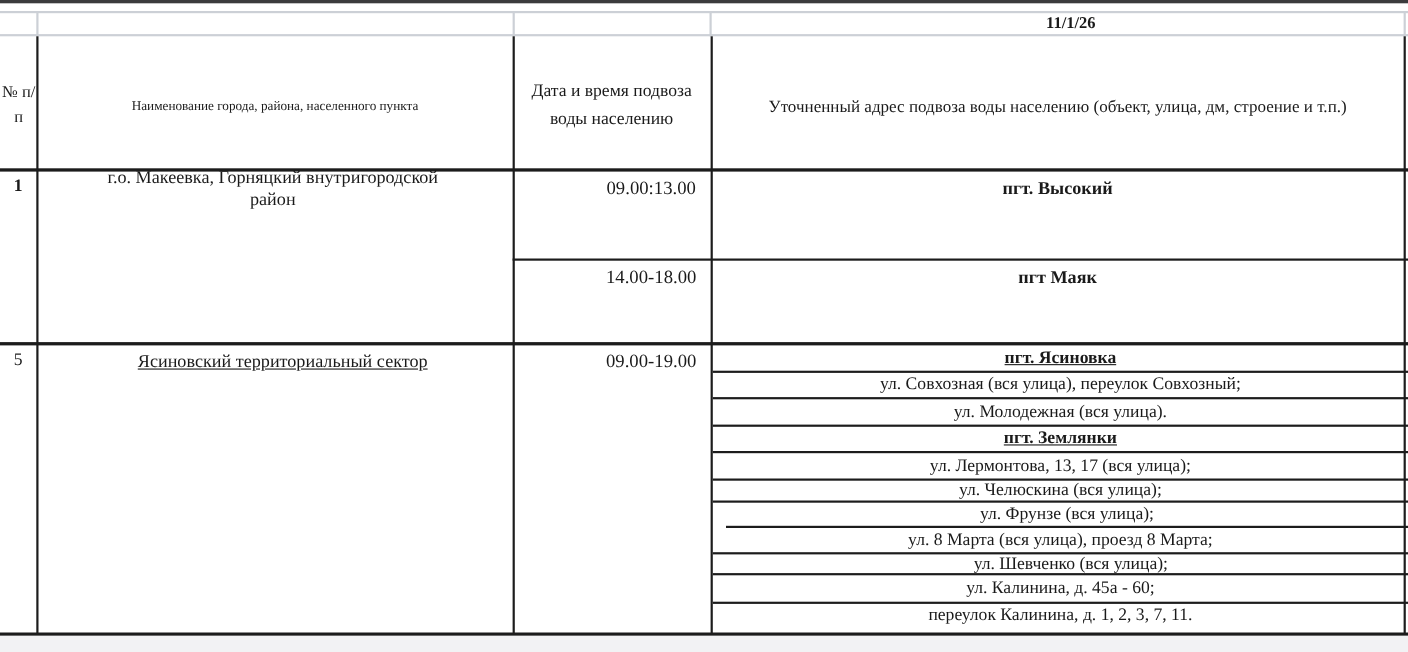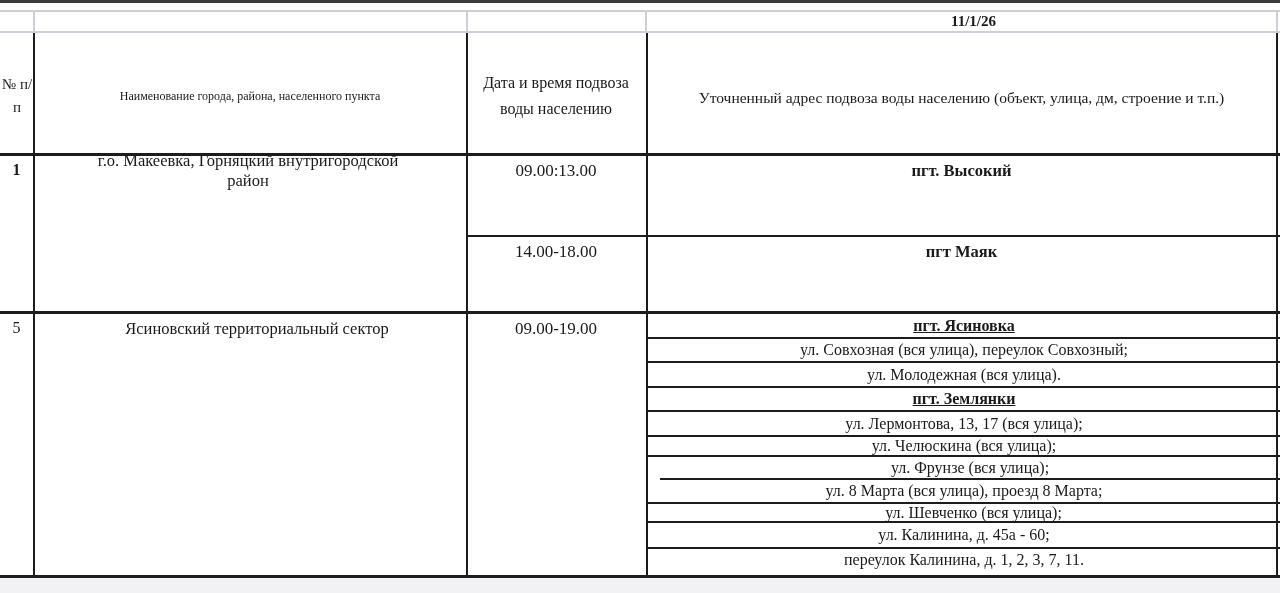--- a/index.html
+++ b/index.html
@@ -18,21 +18,21 @@
   .top-edge{left:0;top:0;width:1280px;height:3px;background:#3b3b3d;}
   
   .date-cell{left:646px;top:11px;width:631px;height:21px;font-weight:bold;font-size:15px;padding-left:24px;}
   
   .h-num{left:-2px;top:66px;width:38px;height:60px;font-size:15px;white-space:pre-line;line-height:1.55;}
   .h-name{left:35px;top:80px;width:430px;height:32px;font-size:12px;}
   .h-dt{left:468px;top:70px;width:176px;height:52px;font-size:16px;line-height:1.6;}
   .h-addr{left:648px;top:86px;width:627px;height:24px;font-size:15.5px;}
   
   .b16{font-size:16.5px;}
-  .t17{font-size:17px;}
+  .t17{font-size:17px;margin-left:36px;}
   .bold{font-weight:bold;}
   .cell-num{width:33px;height:24px;left:0;}
   
   .addr-list{left:648px;top:314px;width:632px;height:261px;display:flex;flex-direction:column;}
   .addr-item{
     box-sizing:border-box;display:flex;align-items:center;justify-content:center;
     font-size:16px;border-bottom:2px solid #1c1c1c;text-align:center;
   }
   .addr-item:last-child{border-bottom:none;}
   .addr-item.loc{font-weight:bold;text-decoration:underline;}
@@ -70,21 +70,21 @@
   <div class="abs txt h-addr">Уточненный адрес подвоза воды населению (объект, улица, дм, строение и т.п.)</div>
 
   <div class="abs txt bold cell-num" style="top:158px;font-size:16px;">1</div>
   <div class="abs txt b16" style="left:35px;top:159px;width:386px;height:24px;padding-left:40px;">г.о. Макеевка, Горняцкий внутригородской район</div>
   <div class="abs txt t17" style="left:468px;top:159px;width:176px;height:24px;">09.00:13.00</div>
   <div class="abs txt b16 bold" style="left:648px;top:159px;width:627px;height:24px;">пгт. Высокий</div>
   <div class="abs txt t17" style="left:468px;top:240px;width:176px;height:24px;">14.00-18.00</div>
   <div class="abs txt b16 bold" style="left:648px;top:240px;width:627px;height:24px;">пгт Маяк</div>
 
   <div class="abs txt cell-num" style="top:316px;font-size:16px;">5</div>
-  <div class="abs txt b16" style="left:35px;top:317px;width:444px;height:24px;">Ясиновский территориальный сектор</div>
+  <div class="abs txt b16" style="left:35px;top:317px;width:444px;height:24px;text-decoration:underline;">Ясиновский территориальный сектор</div>
   <div class="abs txt t17" style="left:468px;top:317px;width:176px;height:24px;">09.00-19.00</div>
 
   <div class="abs addr-list">
     <div class="addr-item loc" style="height:25px;">пгт. Ясиновка</div>
     <div class="addr-item" style="height:24px;">ул. Совхозная (вся улица), переулок Совхозный;</div>
     <div class="addr-item" style="height:25px;">ул. Молодежная (вся улица).</div>
     <div class="addr-item loc" style="height:24px;">пгт. Землянки</div>
     <div class="addr-item" style="height:25px;">ул. Лермонтова, 13, 17 (вся улица);</div>
     <div class="addr-item" style="height:20px;">ул. Челюскина (вся улица);</div>
     <div class="addr-item" style="height:23px;margin-left:12px;">ул. Фрунзе (вся улица);</div>

